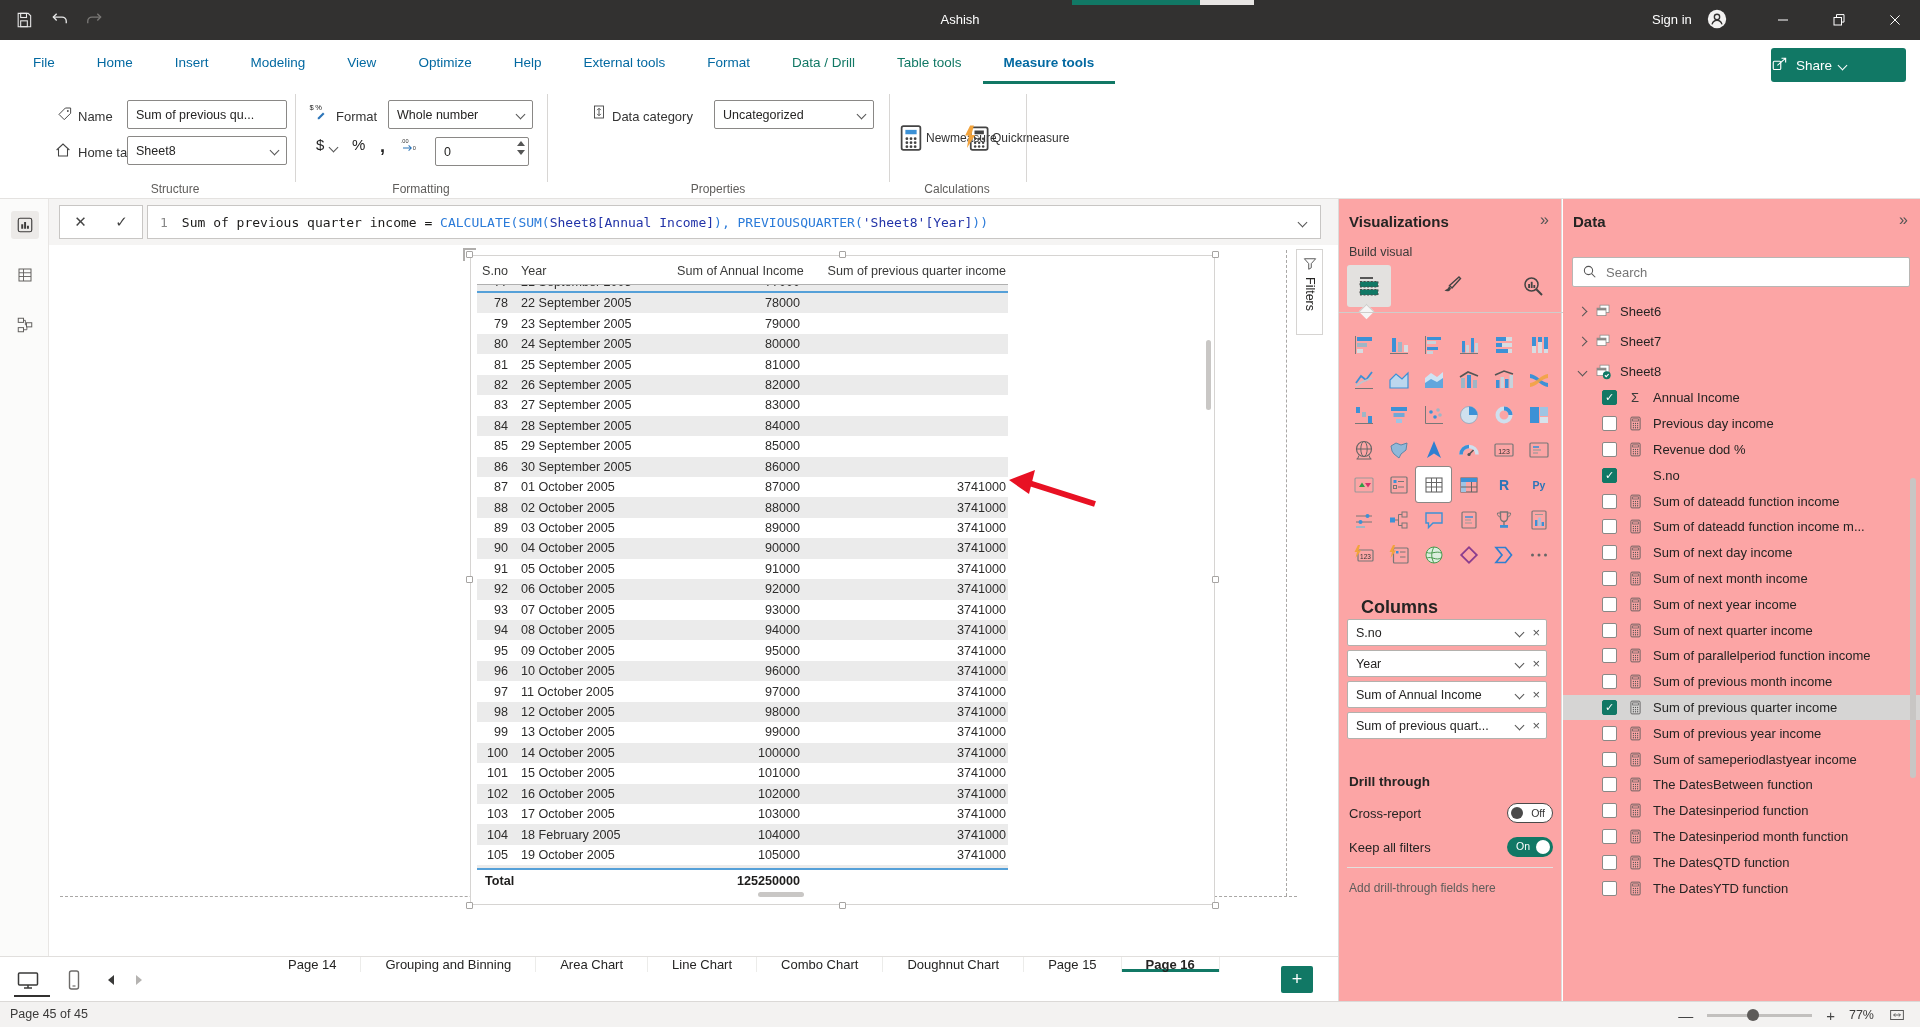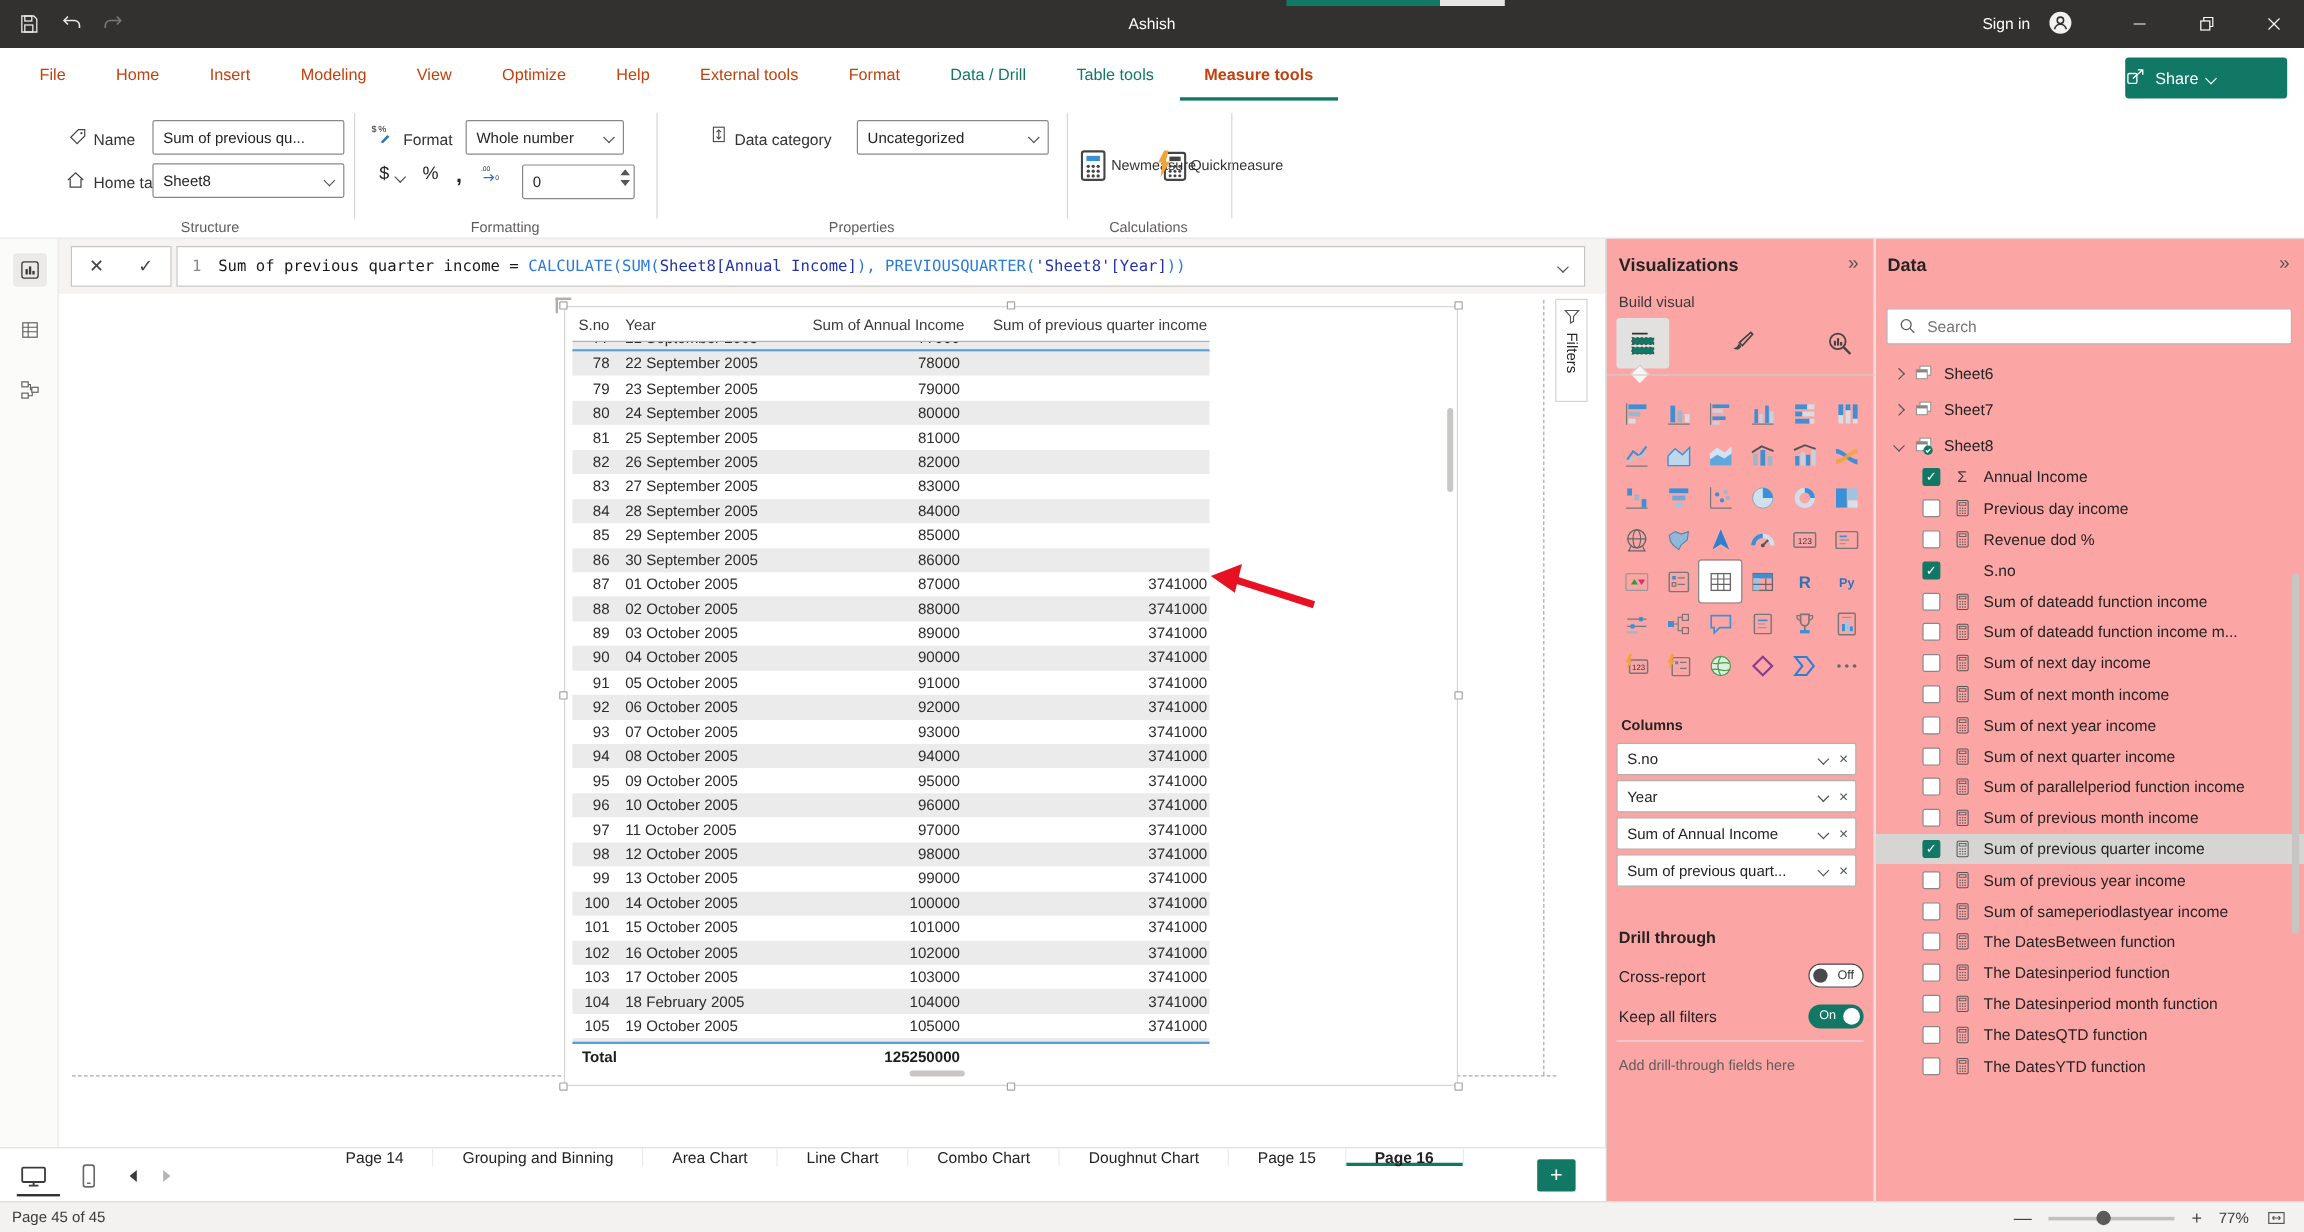--- a/index.html
+++ b/index.html
@@ -11,21 +11,21 @@
 
 #titlebar{left:0;top:0;width:1920px;height:40px;background:#323130;color:#fff;font-size:13px}
 #titlebar .tb-ic{position:absolute;top:8px;width:24px;height:24px;display:flex;align-items:center;justify-content:center}
 #win-title{position:absolute;left:50%;top:0;transform:translateX(-50%);line-height:40px;color:#fff;font-size:13px}
 .winbtn{position:absolute;top:0;width:46px;height:40px;display:flex;align-items:center;justify-content:center}
 #accent-strip-teal{left:1072px;top:0;width:128px;height:5px;background:#117865}
 #accent-strip-white{left:1200px;top:0;width:54px;height:5px;background:#e8e6e4}
 
 #menurow{left:0;top:40px;width:1920px;height:44px;background:#fff}
 #menu-tabs{display:flex;height:44px;align-items:stretch;padding-left:12px}
-.mtab{display:flex;align-items:center;padding:0 21px;font-size:13.5px;color:#c2410c;cursor:default;white-space:nowrap}
+.mtab{display:flex;align-items:center;padding:0 21px;font-size:13.5px;color:#0369a1;cursor:default;white-space:nowrap}
 .mtab.accent{color:#117865}
 .mtab.active{font-weight:700;box-shadow:inset 0 -3px 0 #117865}
 #share-btn{left:1771px;top:48px;width:135px;height:34px;background:#117865;border-radius:3px;color:#fff;display:flex;align-items:center;gap:7px;font-size:13.5px}
 
 #ribbon{left:0;top:84px;width:1920px;height:115px;background:#fff;border-bottom:1px solid #e4e2e0}
 .rsep{position:absolute;top:10px;width:1px;height:88px;background:#d8d6d4}
 .rlabel{position:absolute;top:98px;font-size:12px;color:#5f5d5b;transform:translateX(-50%)}
 .rfield-label{position:absolute;font-size:13px;color:#333;white-space:nowrap}
 .rinput,.rselect{position:absolute;height:29px;background:#fff;border:1px solid #8a8886;border-radius:2px;font-size:12.5px;color:#252423;display:flex;align-items:center;padding:0 8px;white-space:nowrap;overflow:hidden}
 .rselect .chev{margin-left:auto}
@@ -93,21 +93,21 @@
 .panel-collapse{position:absolute;right:12px;top:12px;font-size:16px;color:#555}
 .panel-sub{position:absolute;left:10px;top:46px;font-size:12.5px;color:#3b3a39}
 #viz-tabs{position:absolute;left:8px;top:64px;width:208px;height:46px;display:flex;align-items:center;justify-content:space-between}
 .viztab{width:44px;height:42px;display:flex;align-items:center;justify-content:center;border-radius:3px}
 .viztab.sel{background:#e3e1df}
 #viz-tab-divider{position:absolute;left:0;top:113px;width:224px;border-top:1px solid #cfcdcb}
 #viz-caret{position:absolute;left:22px;top:107px;width:11px;height:11px;background:#f6f6f6;border-left:1px solid #cfcdcb;border-top:1px solid #cfcdcb;transform:rotate(45deg)}
 #viz-grid{position:absolute;left:7px;top:128px;display:grid;grid-template-columns:repeat(6,35px);grid-auto-rows:35px}
 .vcell{display:flex;align-items:center;justify-content:center;border-radius:2px}
 .vcell.vsel{outline:1px solid #8a8886;background:#fff}
-#columns-label{position:absolute;left:12px;top:398px;font-size:12px;font-weight:700;color:#252423}
+#columns-label{position:absolute;left:22px;top:398px;font-size:18px;font-weight:700;color:#252423}
 #wells{position:absolute;left:8px;top:420px;width:200px;display:flex;flex-direction:column;gap:4px}
 .pill{height:27px;background:#fff;border:1px solid #b3b1ad;border-radius:2px;display:flex;align-items:center;font-size:12.5px;color:#252423;padding:0 6px 0 8px}
 .pill .pill-label{flex:1;white-space:nowrap;overflow:hidden}
 .pill .xmark{font-size:13px;color:#555;margin-left:9px}
 #drill-label{position:absolute;left:10px;top:575px;font-size:13.5px;font-weight:700;color:#252423}
 .drillrow{position:absolute;left:10px;width:204px;display:flex;align-items:center;justify-content:space-between;font-size:13px;color:#252423}
 .toggle{width:46px;height:20px;border-radius:10px;position:relative;font-size:10.5px}
 .toggle.off{border:1px solid #4a4a4a;background:#fff;color:#333}
 .toggle.off .knob{position:absolute;left:3px;top:3px;width:12px;height:12px;border-radius:50%;background:#4a4a4a}
 .toggle.off .tlabel{position:absolute;right:7px;top:3px}
@@ -260,21 +260,21 @@
     <div class="rsep" style="left:295px"></div>
 
     <span class="abs" style="left:308px;top:18px">
         <svg width="18" height="18" viewBox="0 0 24 24">
           <text x="2" y="11" font-size="10" fill="#222" font-family="sans-serif">$</text>
           <text x="9.5" y="11" font-size="10" fill="#222" font-family="sans-serif">%</text>
           <path d="M13 21 l7-7 2 2 -7 7 h-2 z" fill="#2b74b8"></path>
         </svg>
       </span>
     <span class="rfield-label" style="left:336px;top:25px">Format</span>
-    <div class="rselect" style="left:388px;top:16px;width:132px">
+    <div class="rselect" style="left:388px;top:16px;width:145px">
         <span>Whole number</span>
         <span class="chev"></span>
       </div>
     <span class="fmt-glyph" style="left:316px">$</span>
     <span class="chev abs" style="left:330px;top:60px"></span>
     <span class="fmt-glyph" style="left:352px">%</span>
     <span class="fmt-glyph" style="left:380px;font-weight:700;font-size:18px">,</span>
     <span class="abs" style="left:400px;top:52px">
         <svg width="18" height="18" viewBox="0 0 24 24">
           <text x="1" y="9" font-size="7.5" fill="#333" font-family="sans-serif">.00</text>

